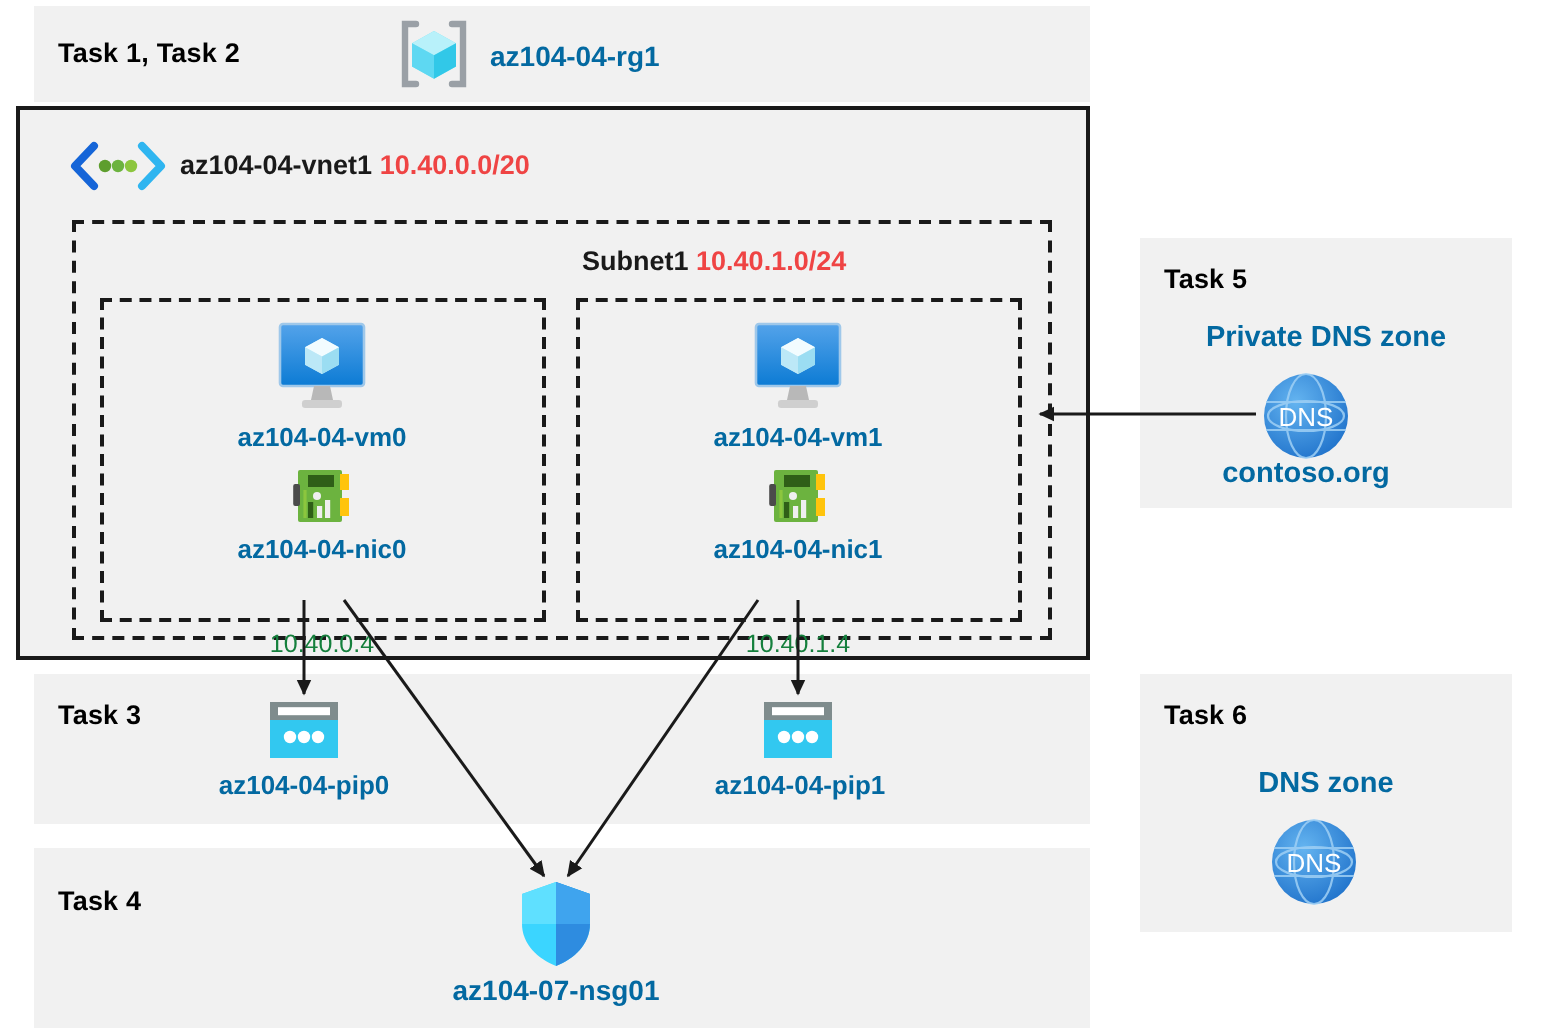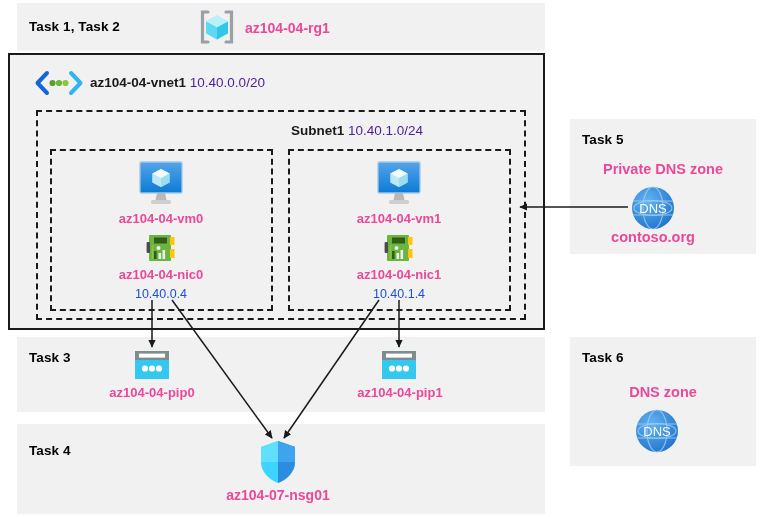--- a/index.html
+++ b/index.html
@@ -9,27 +9,27 @@
   .stage{position:absolute;left:0;top:0;width:776px;height:517px;}
 
   
   .panel{position:absolute;background:#f1f1f1;box-sizing:border-box;}
   .vnet-panel{position:absolute;background:#f1f1f1;border:2px solid #1a1a1a;box-sizing:border-box;}
   .dashed{position:absolute;border:2px dashed #1a1a1a;box-sizing:border-box;background:transparent;}
 
   
   .task-label{position:absolute;color:#000000;font-weight:bold;font-size:13.5px;
               letter-spacing:.1px;white-space:nowrap;}
-  .res-name{position:absolute;color:#ec4899;font-weight:bold;font-size:13px;
+  .res-name{position:absolute;color:#0369a1;font-weight:bold;font-size:13px;
             white-space:nowrap;text-align:center;}
-  .res-sub{position:absolute;color:#1d4ed8;font-weight:normal;font-size:12.5px;
-           white-space:nowrap;text-align:center;}
+  .res-sub{position:absolute;color:#15803d;font-weight:normal;font-size:12.5px;
+           white-space:nowrap;text-align:center;margin-top:28px;}
   .hdr{position:absolute;white-space:nowrap;font-size:13.5px;color:#1a1a1a;}
   .hdr b{font-weight:bold;}
-  .hdr span.cidr{font-weight:normal;color:#4c1d95;}
+  .hdr span.cidr{font-weight:bold;color:#ef4444;}
   .ctr{transform:translateX(-50%);}
 
   
   .icon{position:absolute;text-align:center;}
   svg{display:block;overflow:visible;}
 
   .arrows{position:absolute;left:0;top:0;width:776px;height:517px;pointer-events:none;}
 </style>
 </head>
 <body>

